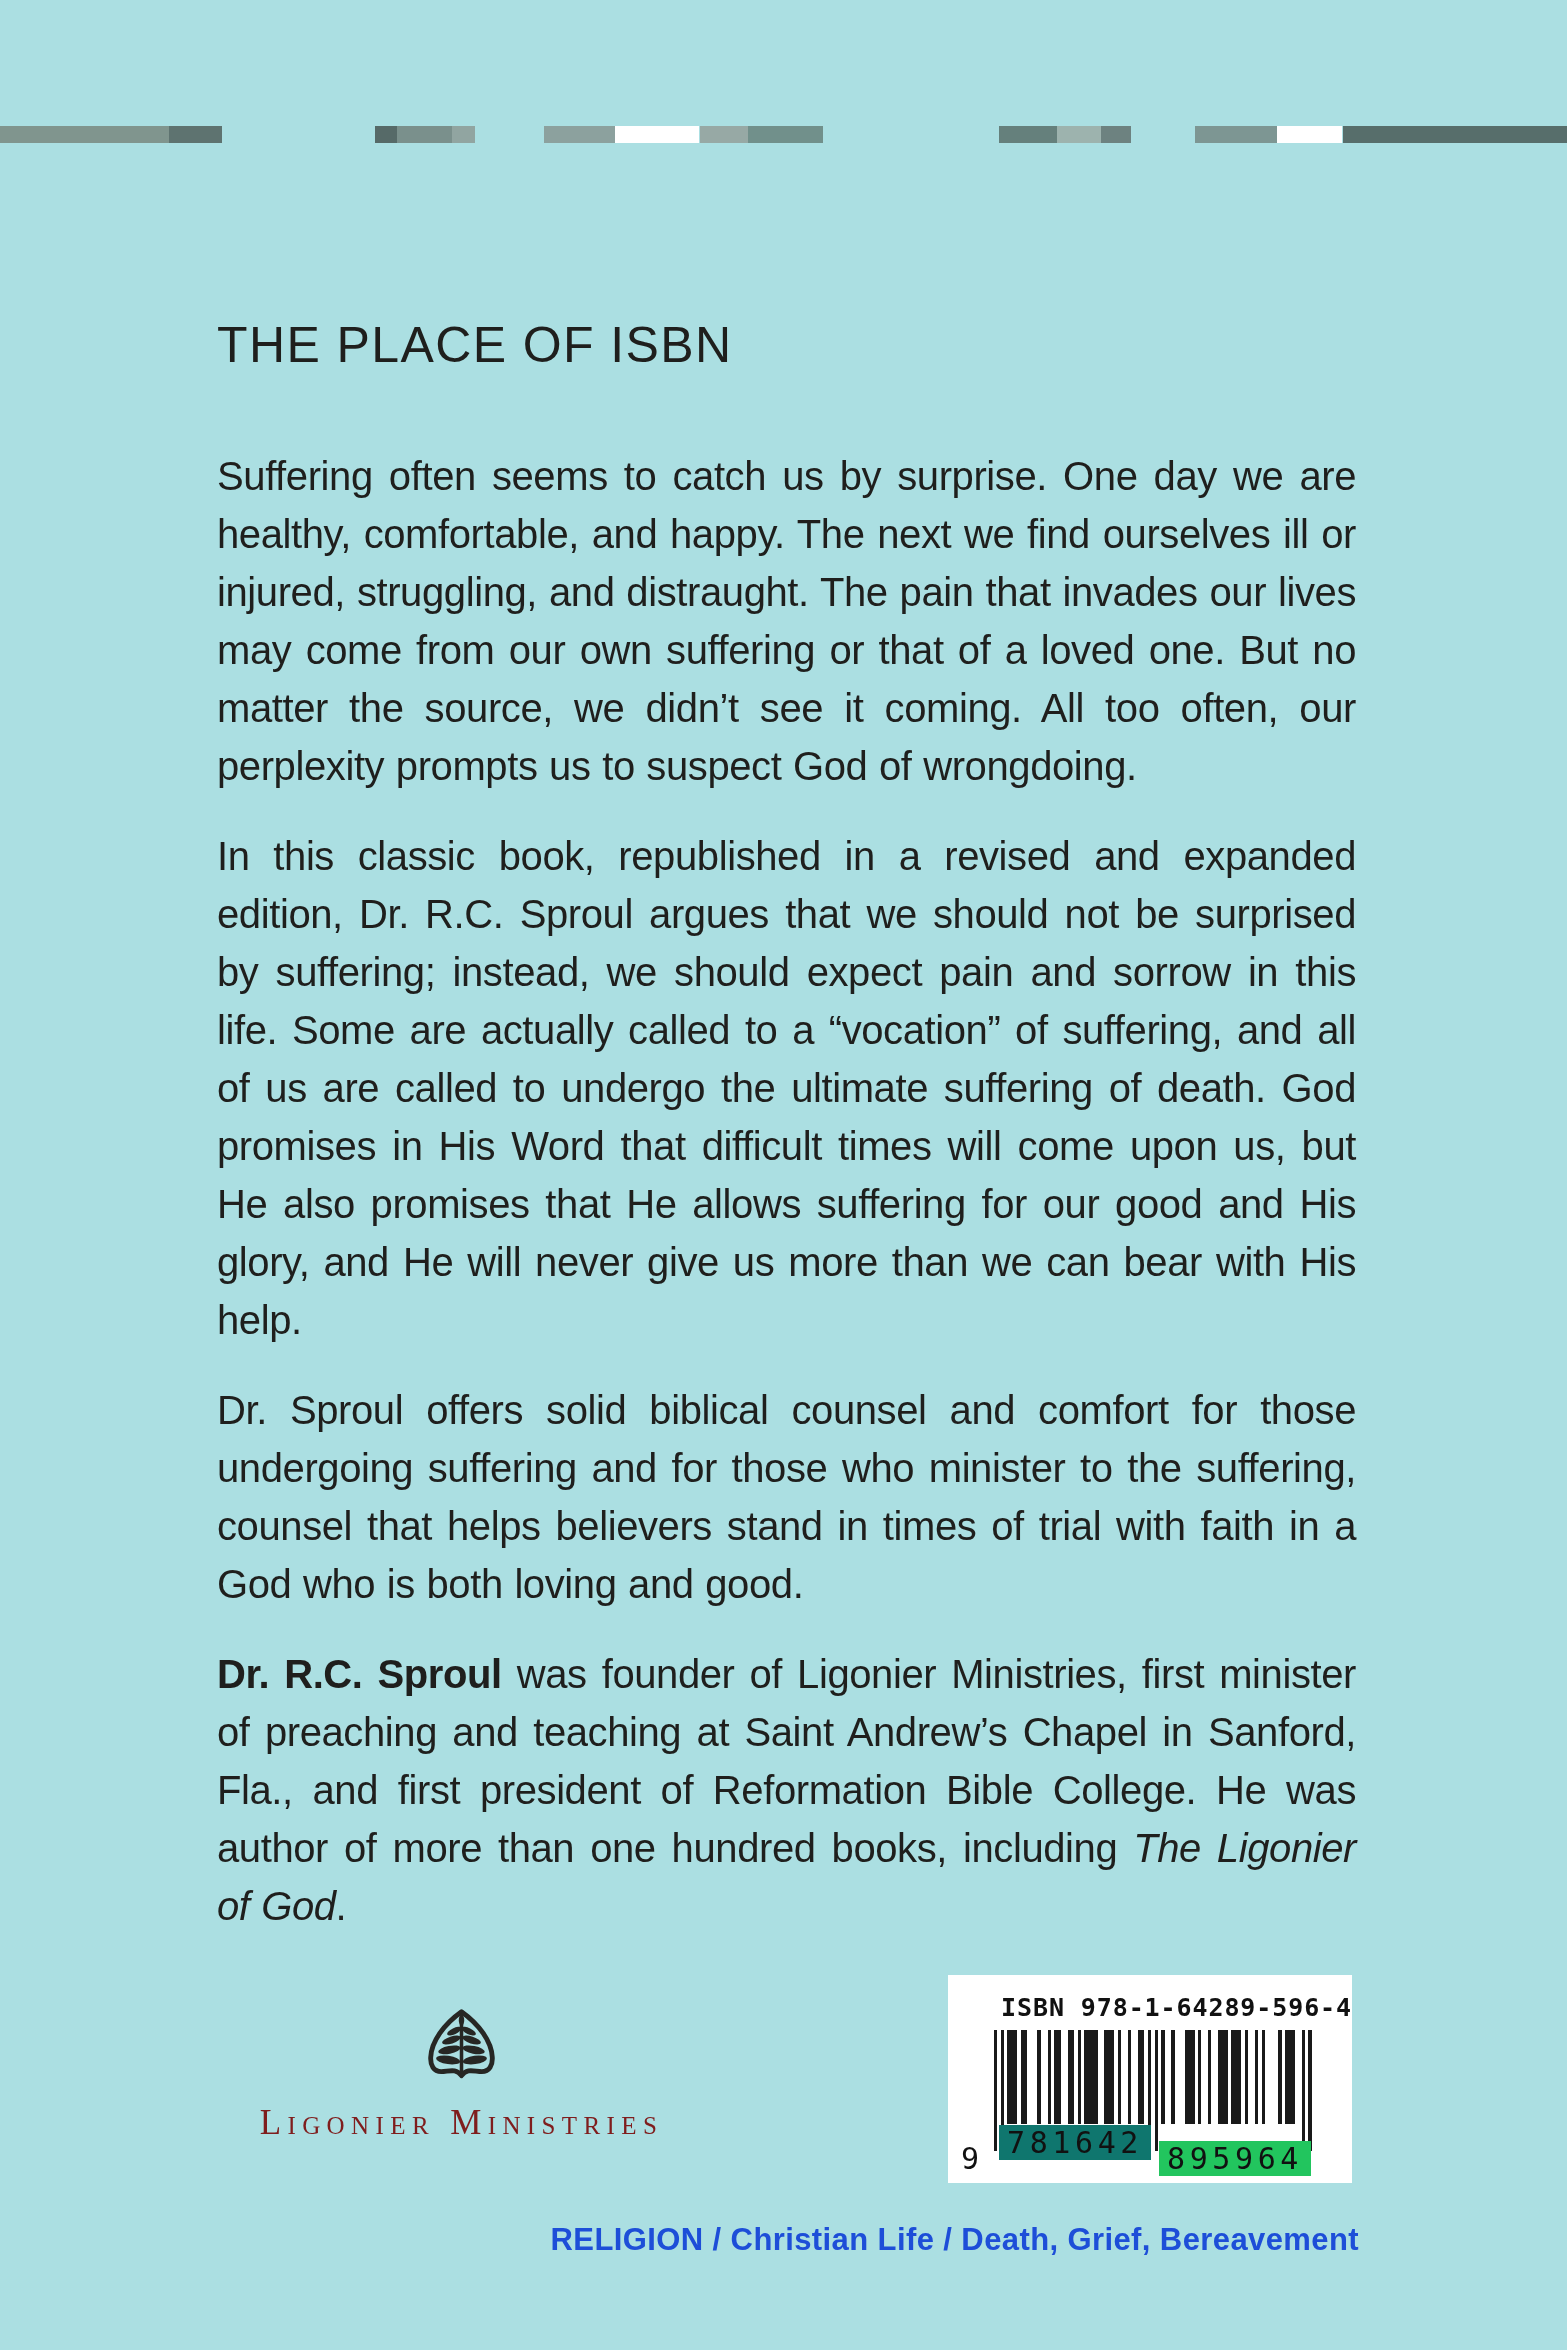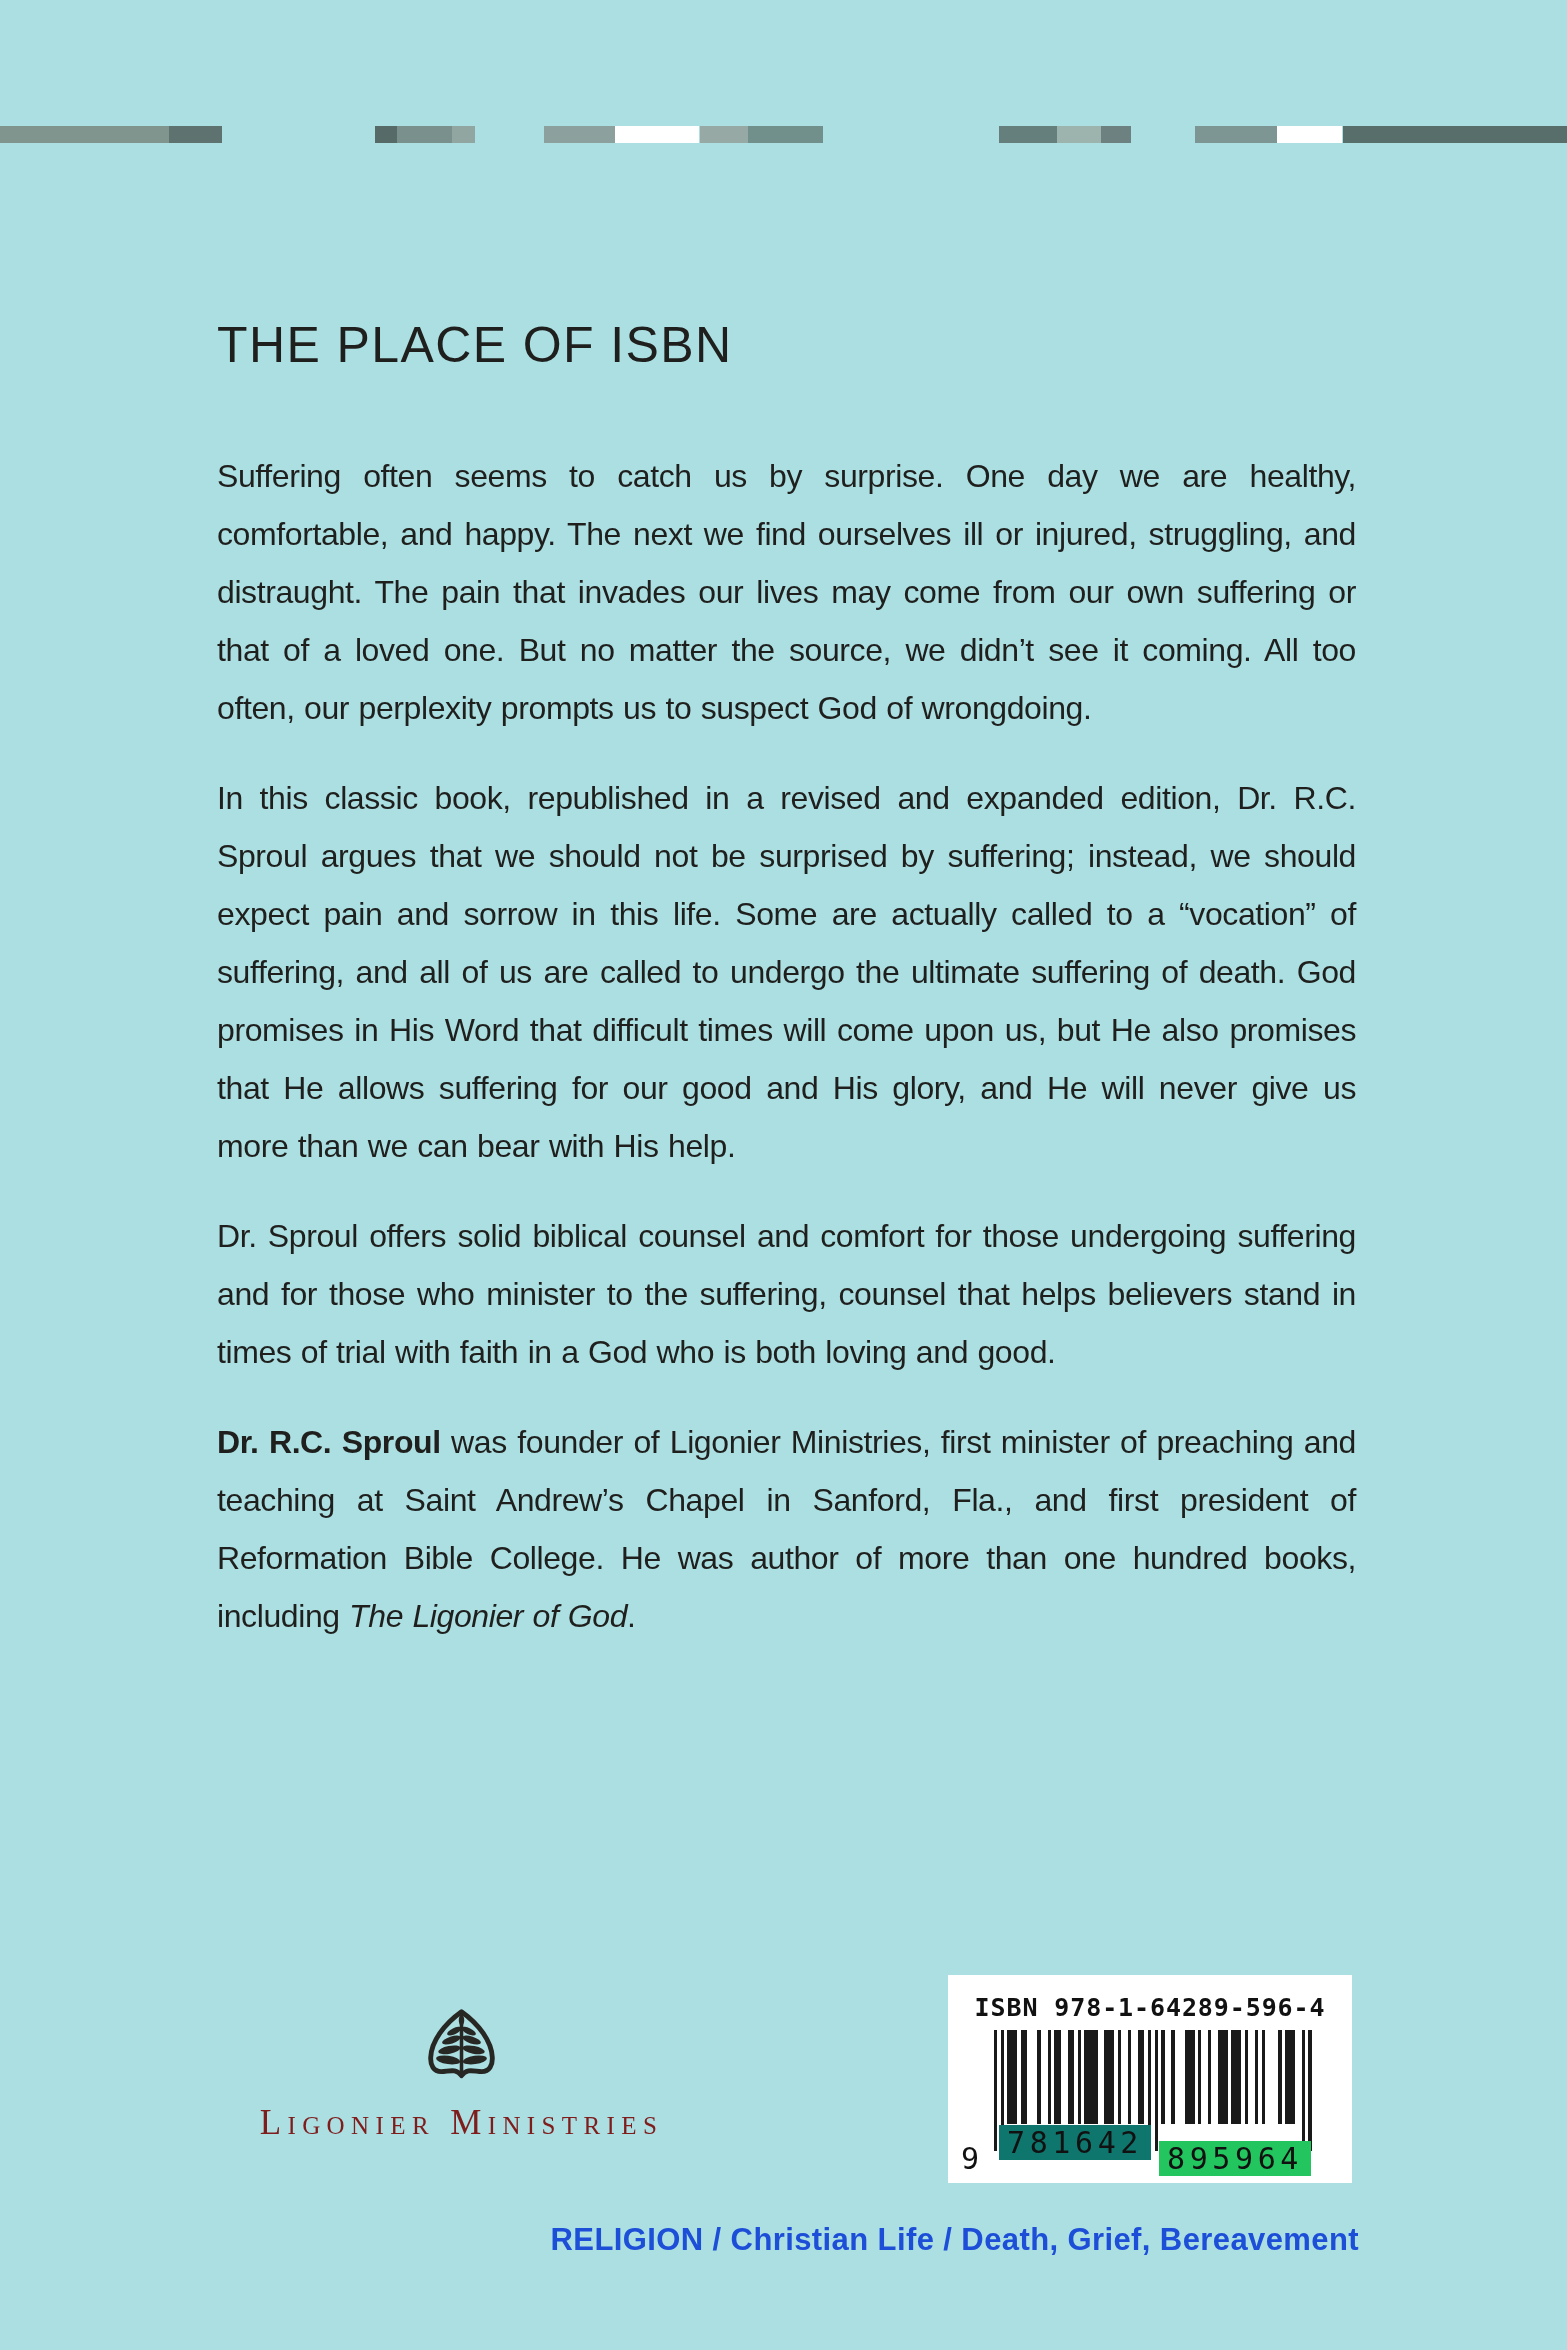--- a/index.html
+++ b/index.html
@@ -12,37 +12,37 @@
   
   .stripe{position:absolute;left:0;top:126px;width:1568px;height:17.4px;}
   .stripe-seg{position:absolute;top:0;height:100%;}
   
   .content{position:absolute;left:217px;top:320px;width:1139px;}
   .content h1{
     font-size:50px;line-height:50px;font-weight:400;letter-spacing:1.4px;
     margin:0 0 77px 0;color:#1f1f1d;
   }
   .content p{
-    font-size:32px;line-height:58px;letter-spacing:-0.4px;word-spacing:0.9px;
+    font-size:40px;line-height:58px;letter-spacing:-0.4px;word-spacing:0.9px;
     text-align:justify;margin:0 0 32px 0;
   }
   .content p.last{margin-bottom:0;}
   .bio b{font-weight:700;}
   .bio i{font-style:italic;}
   
   .publisher{position:absolute;left:217px;top:2007px;width:489px;text-align:center;}
   .publisher svg{display:inline-block;margin:0 0 9.2px 0;}
   .wordmark{
     font-family:"Liberation Serif",serif;font-variant:small-caps;
     font-size:35px;letter-spacing:6.4px;color:#7f1d1d;white-space:nowrap;
   }
   
   .barcode-box{position:absolute;left:948px;top:1975px;width:404px;height:208px;background:#ffffff;}
   .isbn-line{
-    position:absolute;top:18.4px;left:0;right:0;text-align:center;
+    position:absolute;top:18.4px;left:0;right:0;text-align:right;
     font-family:"DejaVu Sans Mono",monospace;font-weight:700;
     font-size:25px;letter-spacing:0.9px;color:#111;white-space:nowrap;
   }
   .bars{position:absolute;left:46px;right:40px;top:55px;height:121px;display:flex;align-items:flex-start;}
   .bc-mod{flex:1;height:94px;}
   .bc-mod.on{background:#191919;}
   .bc-mod.guard{height:121px;}
   .bc-numbers{position:absolute;left:0;right:0;bottom:7.3px;height:37px;
     font-family:"DejaVu Sans Mono",monospace;font-size:30px;color:#111;}
   .bc-lead{position:absolute;left:13px;bottom:0;}

